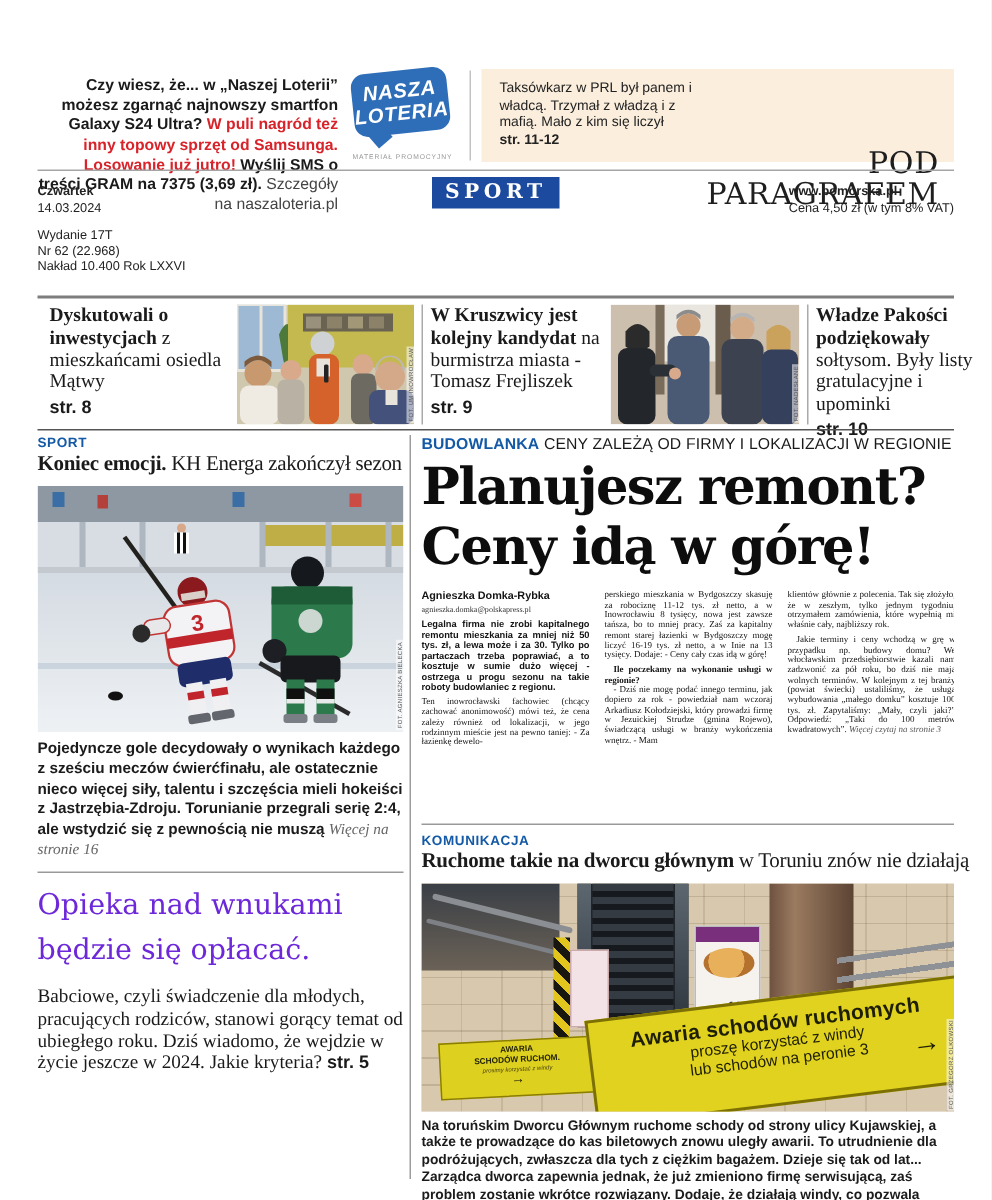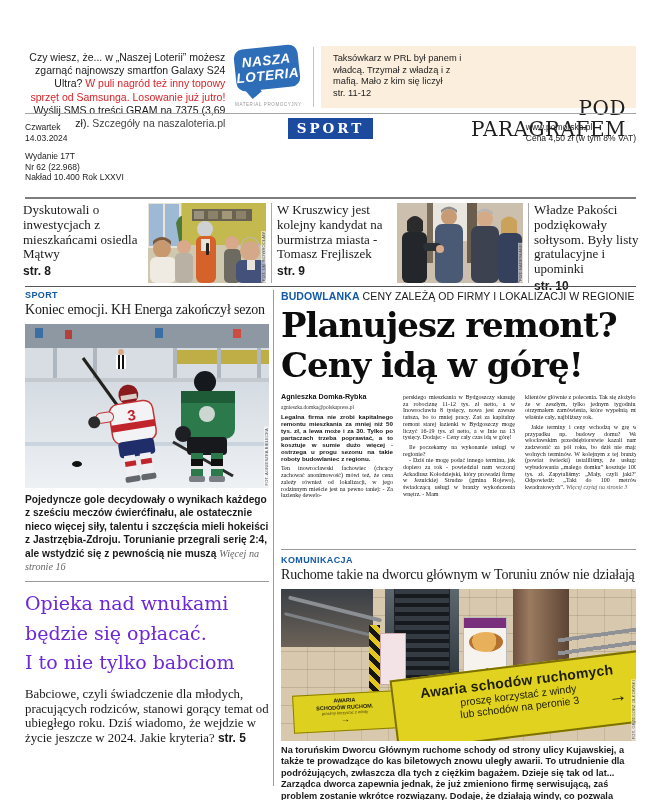--- a/index.html
+++ b/index.html
@@ -1,18 +1,18 @@
 <!DOCTYPE html>
 <html lang="pl"><head>
 <meta charset="utf-8">
 <style>
   html,body{margin:0;padding:0;background:#e9e9e9;}
   .page{position:relative;width:661px;height:800px;background:#ffffff;margin:0 auto;
         font-family:"Liberation Sans",sans-serif;color:#1a1a1a;overflow:hidden;}
-  .b{font-weight:normal;}
+  .b{font-weight:bold;}
   .red{color:#d8232a;}
 
   
   .promo-bar{position:absolute;left:25px;top:46px;width:611px;height:62px;display:flex;align-items:stretch;}
   .promo-text{width:302px;margin:0;text-align:right;font-size:10.5px;line-height:13.2px;padding-top:5px;}
   .promo-text .dim{color:#444;font-weight:normal;}
   .loteria{width:86px;position:relative;flex:none;}
   .loteria-bubble{position:absolute;left:10px;top:1px;width:64px;height:42px;background:#2e6db7;border-radius:9px;
       transform:rotate(-6deg);color:#fff;font-weight:bold;font-style:italic;text-align:center;
       font-size:13.5px;line-height:15px;padding-top:6px;box-sizing:border-box;letter-spacing:.5px;}
@@ -32,21 +32,21 @@
   .masthead{position:absolute;left:25px;top:118px;width:611px;height:78px;}
   .mast-left{position:absolute;left:0;top:4px;font-size:8.5px;line-height:10.5px;color:#222;}
   .mast-right{position:absolute;right:0;top:4px;text-align:left;font-size:8.5px;line-height:11px;color:#222;}
   .mast-center{position:absolute;left:50%;transform:translateX(-50%);top:0;text-align:center;width:360px;}
   .gazeta{display:inline-block;background:#1c4a9e;color:#fff;font-family:"DejaVu Serif",serif;font-weight:bold;
       font-size:13.5px;letter-spacing:3px;padding:2px 9px 3px;}
   .pomorska{font-family:"DejaVu Serif",serif;font-weight:bold;color:#e2001a;font-size:62px;line-height:54px;
       letter-spacing:-3px;margin-top:-8px;}
 
   
-  .teasers{position:absolute;left:23px;top:203px;width:611px;height:80px;display:flex;}
+  .teasers{position:absolute;left:33px;top:203px;width:611px;height:80px;display:flex;}
   .tz-text{font-family:"Liberation Serif",serif;font-size:13px;line-height:14.8px;}
   .tz-text p{margin:0;}
   .tz-page{font-family:"Liberation Sans",sans-serif;font-weight:bold;font-size:12px;margin-top:2px;}
   .tz1{width:123px;flex:none;}
   .tz2{width:118px;flex:none;}
   .tz3{width:110px;flex:none;}
   .tz-photo{position:relative;flex:none;overflow:hidden;}
   .tzp1{width:118px;height:80px;margin-left:2px;}
   .tzp2{width:126px;height:80px;margin-left:2px;}
   .tz-vdiv{width:1px;background:#aaaaaa;margin:0 5px;flex:none;}
@@ -322,21 +322,20 @@
       <div class="vcredit">FOT. AGNIESZKA BIELECKA</div>
     </div>
 
     <p class="sport-caption"><span>Pojedyncze gole decydowały o wynikach każdego z sześciu meczów ćwierćfinału, ale ostatecznie nieco więcej siły, talentu i szczęścia mieli hokeiści z Jastrzębia-Zdroju. Torunianie przegrali serię 2:4, ale wstydzić się z pewnością nie muszą </span><span class="caption-more">Więcej na stronie 16</span></p>
 
     <div class="lhr"></div>
 
     <div class="opieka-headline">
       <div>Opieka nad wnukami</div>
       <div>będzie się opłacać.</div>
-      <div>I to nie tylko babciom</div>
     </div>
     <p class="opieka-text"><span>Babciowe, czyli świadczenie dla młodych, pracujących rodziców, stanowi gorący temat od ubiegłego roku. Dziś wiadomo, że wejdzie w życie jeszcze w 2024. Jakie kryteria? </span><span class="pg">str. 5</span></p>
 
   </div>
 
   <div class="right-col">
     <div class="bud-row"><span class="lbl">BUDOWLANKA</span><span> CENY ZALEŻĄ OD FIRMY I LOKALIZACJI W REGIONIE</span></div>
     <div class="remont-headline">
       <div>Planujesz remont?</div>
       <div>Ceny idą w górę!</div>

